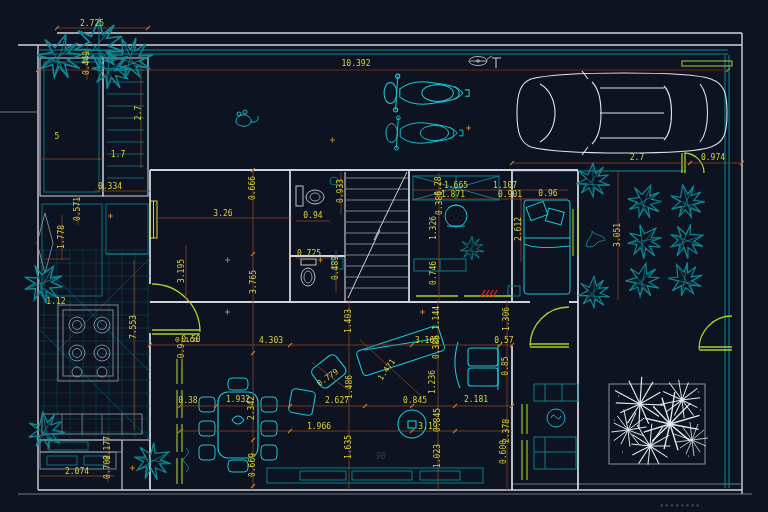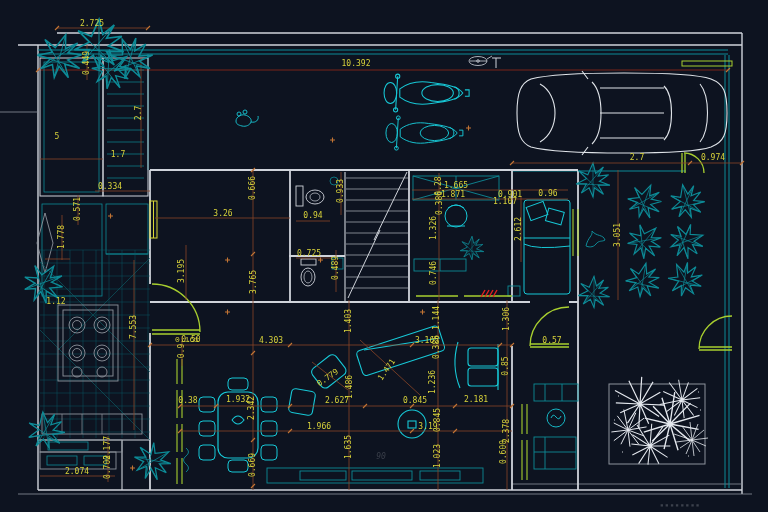--- a/index.html
+++ b/index.html
@@ -348,39 +348,39 @@
       <span class="dim" style="left: 62px; top: 237px; transform: translate(-50%, -50%) rotate(-90deg);">1.778</span>
       <span class="dim" style="left: 56px; top: 255px; margin-top: 47px;">1.12</span>
       <span class="dim" style="left: 182px; top: 271px; transform: translate(-50%, -50%) rotate(-90deg);">3.195</span>
       <span class="dim" style="left: 254px; top: 282px; transform: translate(-50%, -50%) rotate(-90deg);">3.765</span>
       <span class="dim" style="left: 341px; top: 191px; transform: translate(-50%, -50%) rotate(-90deg);">0.933</span>
       <span class="dim" style="left: 313px; top: 216px;">0.94</span>
       <span class="dim" style="left: 309px; top: 254px;">0.725</span>
       <span class="dim" style="left: 336px; top: 268px; transform: translate(-50%, -50%) rotate(-90deg);">0.489</span>
       <span class="dim" style="left: 456px; top: 186px;">1.665</span>
       <span class="dim" style="left: 453px; top: 195px;">1.871</span>
-      <span class="dim" style="left: 505px; top: 186px; margin-top: 16px;">1.107</span>
+      <span class="dim" style="left: 505px; top: 186px;">1.107</span>
       <span class="dim" style="left: 510px; top: 195px;">0.901</span>
       <span class="dim" style="left: 548px; top: 194px;">0.96</span>
       <span class="dim" style="left: 439px; top: 186px; transform: translate(-50%, -50%) rotate(-90deg);">0.28</span>
       <span class="dim" style="left: 440px; top: 203px; transform: translate(-50%, -50%) rotate(-90deg);">0.386</span>
       <span class="dim" style="left: 434px; top: 228px; transform: translate(-50%, -50%) rotate(-90deg);">1.326</span>
       <span class="dim" style="left: 519px; top: 229px; transform: translate(-50%, -50%) rotate(-90deg);">2.612</span>
       <span class="dim" style="left: 434px; top: 273px; transform: translate(-50%, -50%) rotate(-90deg);">0.746</span>
       <span class="dim" style="left: 618px; top: 235px; transform: translate(-50%, -50%) rotate(-90deg);">3.051</span>
       <span class="dim" style="left: 134px; top: 327px; transform: translate(-50%, -50%) rotate(-90deg);">7.553</span>
       <span class="dim" style="left: 168px; top: 340px; margin-left: 23px;">0.50</span>
       <span class="dim" style="left: 187px; top: 340px; font-family: Liberation Mono, monospace;">0.161</span>
       <span class="dim" style="left: 182px; top: 351px; transform: translate(-50%, -50%) rotate(-90deg);">0.9</span>
       <span class="dim" style="left: 349px; top: 321px; transform: translate(-50%, -50%) rotate(-90deg);">1.403</span>
       <span class="dim" style="left: 437px; top: 318px; transform: translate(-50%, -50%) rotate(-90deg);">1.144</span>
       <span class="dim" style="left: 507px; top: 319px; transform: translate(-50%, -50%) rotate(-90deg);">1.306</span>
       <span class="dim" style="left: 271px; top: 341px;">4.303</span>
       <span class="dim" style="left: 427px; top: 341px;">3.165</span>
-      <span class="dim" style="left: 504px; top: 341px; margin-left: 48px;">0.57</span>
+      <span class="dim" style="left: 504px; top: 341px;">0.57</span>
       <span class="dim" style="left: 437px; top: 347px; transform: translate(-50%, -50%) rotate(-90deg);">0.386</span>
       <span class="dim" style="left: 387px; top: 370px; transform: translate(-50%, -50%) rotate(-55deg);">1.471</span>
       <span class="dim" style="left: 328px; top: 378px; transform: translate(-50%, -50%) rotate(-35deg);">0.779</span>
       <span class="dim" style="left: 350px; top: 387px; transform: translate(-50%, -50%) rotate(-90deg);">1.486</span>
       <span class="dim" style="left: 433px; top: 382px; transform: translate(-50%, -50%) rotate(-90deg);">1.236</span>
       <span class="dim" style="left: 506px; top: 366px; transform: translate(-50%, -50%) rotate(-90deg);">0.85</span>
       <span class="dim" style="left: 188px; top: 401px;">0.38</span>
       <span class="dim" style="left: 238px; top: 400px;">1.932</span>
       <span class="dim" style="left: 252px; top: 408px; transform: translate(-50%, -50%) rotate(-90deg);">2.342</span>
       <span class="dim" style="left: 337px; top: 401px;">2.627</span>

